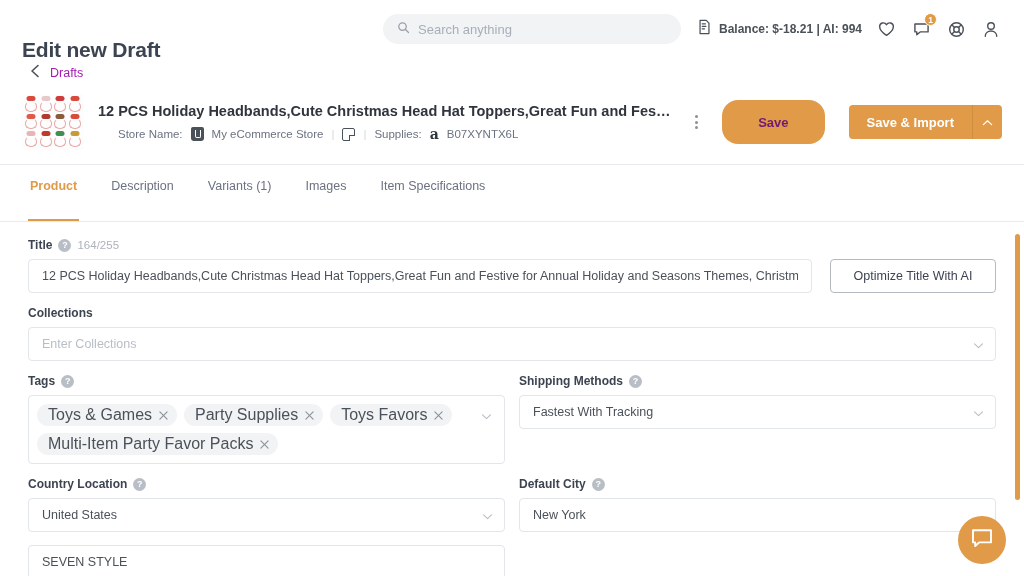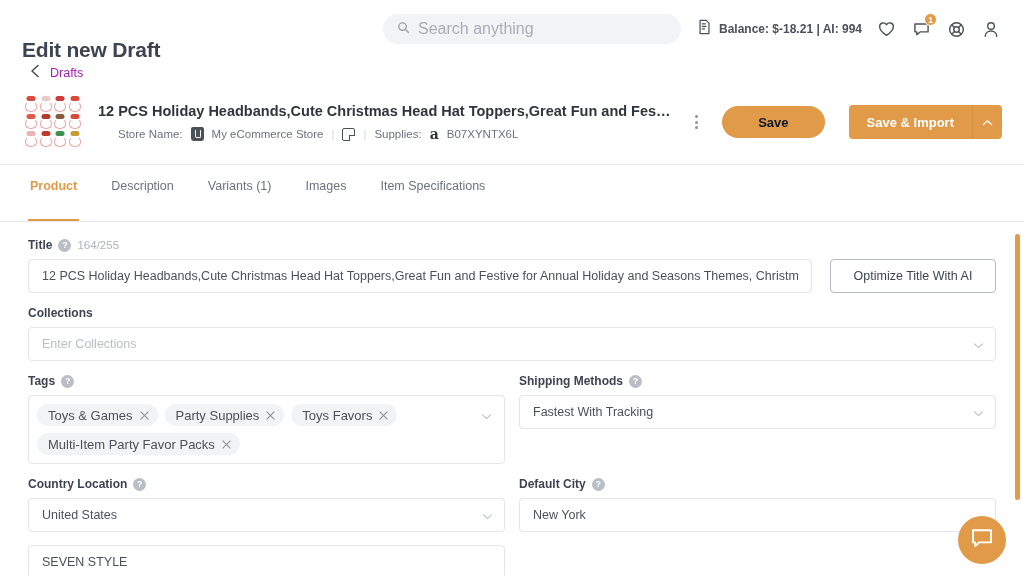--- a/index.html
+++ b/index.html
@@ -25,21 +25,21 @@
   .search-wrap {
     margin-left: auto;
     width: 298px; height: 30px;
     background: #f2f3f5; border-radius: 16px;
     display: flex; align-items: center; gap: 8px;
     padding: 0 14px;
   }
   .search-input {
     border: none; outline: none; background: transparent;
     font-family: "Liberation Sans", sans-serif;
-    font-size: 16px; color: #6b7280; width: 100%;
+    font-size: 13px; color: #6b7280; width: 100%;
   }
   .search-input::placeholder { color: #a8aeb8; }
   .topbar-right {
     display: flex; align-items: center; gap: 13px;
     margin-left: 16px;
   }
   .balance-chunk { display: flex; align-items: center; gap: 7px; }
   .balance-text { font-size: 12px; font-weight: bold; color: #4b5159; white-space: nowrap; }
   .icon-btn { position: relative; display: flex; align-items: center; justify-content: center;
               width: 22px; height: 22px; cursor: pointer; }
@@ -104,22 +104,22 @@
   .note-icon::after {
     content: ""; position: absolute; right: -1px; bottom: -1px;
     width: 5px; height: 5px; background: #fff;
     border-left: 1.4px solid #4b5159; border-top: 1.4px solid #4b5159;
   }
   .amz { font-size: 14px; font-weight: bold; color: #2f343d; font-family: "DejaVu Serif", serif; line-height: 1; }
   .kebab { display: flex; flex-direction: column; gap: 2.5px; padding: 6px 10px; cursor: pointer; }
   .kebab i { width: 3px; height: 3px; border-radius: 50%; background: #8b9099; display: block; }
 
   .btn-save {
-    background: #e09a48; color: #0f172a; border: none;
-    height: 32px; padding: 0 36px; border-radius: 16px;
+    background: #e09a48; color: #701a75; border: none;
+    height: 44px; padding: 0 36px; border-radius: 16px;
     font-size: 13px; font-weight: bold; cursor: pointer;
     font-family: "Liberation Sans", sans-serif;
   }
   .btn-split { display: flex; margin-left: 10px; justify-content: flex-end; }
   .btn-import {
     background: #e09a48; color: #fff; border: none;
     height: 34px; padding: 0 18px; border-radius: 4px 0 0 4px;
     font-size: 13px; font-weight: bold; cursor: pointer;
     font-family: "Liberation Sans", sans-serif;
   }
@@ -166,21 +166,21 @@
   .twocol > .fgroup { flex: 1; min-width: 0; }
 
   .tagbox {
     width: 100%; min-height: 58px; border: 1px solid #e2e5e9; border-radius: 4px;
     padding: 8px 30px 8px 8px; display: flex; flex-wrap: wrap; gap: 7px;
     align-content: flex-start; position: relative; background: #fff;
   }
   .chip {
     display: inline-flex; align-items: center; gap: 7px;
     background: #f2f3f5; border-radius: 12px; height: 22px;
-    padding: 0 9px 0 11px; font-size: 13px; color: #4b5159;
+    padding: 0 9px 0 11px; font-size: 16px; color: #4b5159;
   }
   .chip-x { cursor: pointer; line-height: 1; display: flex; }
 
   .scrollbar {
     position: absolute; right: 4px; top: 12px;
     width: 5px; height: 266px; background: #e09a48; border-radius: 3px; cursor: pointer;
   }
   .chat-fab {
     position: absolute; right: 18px; bottom: 12px;
     width: 48px; height: 48px; border-radius: 50%;

